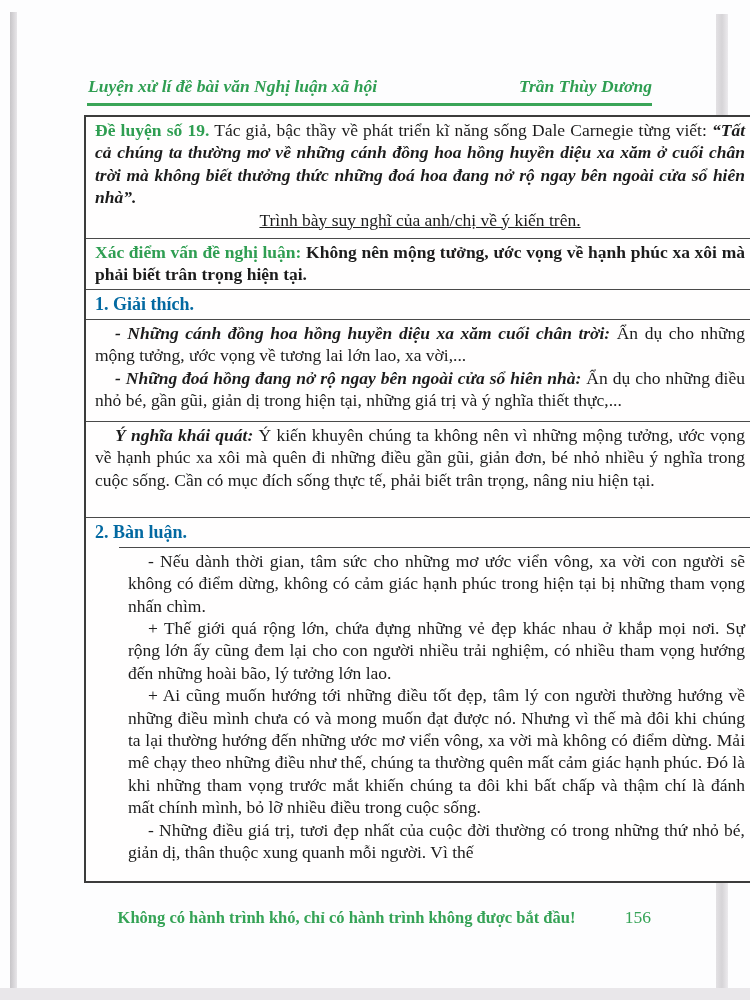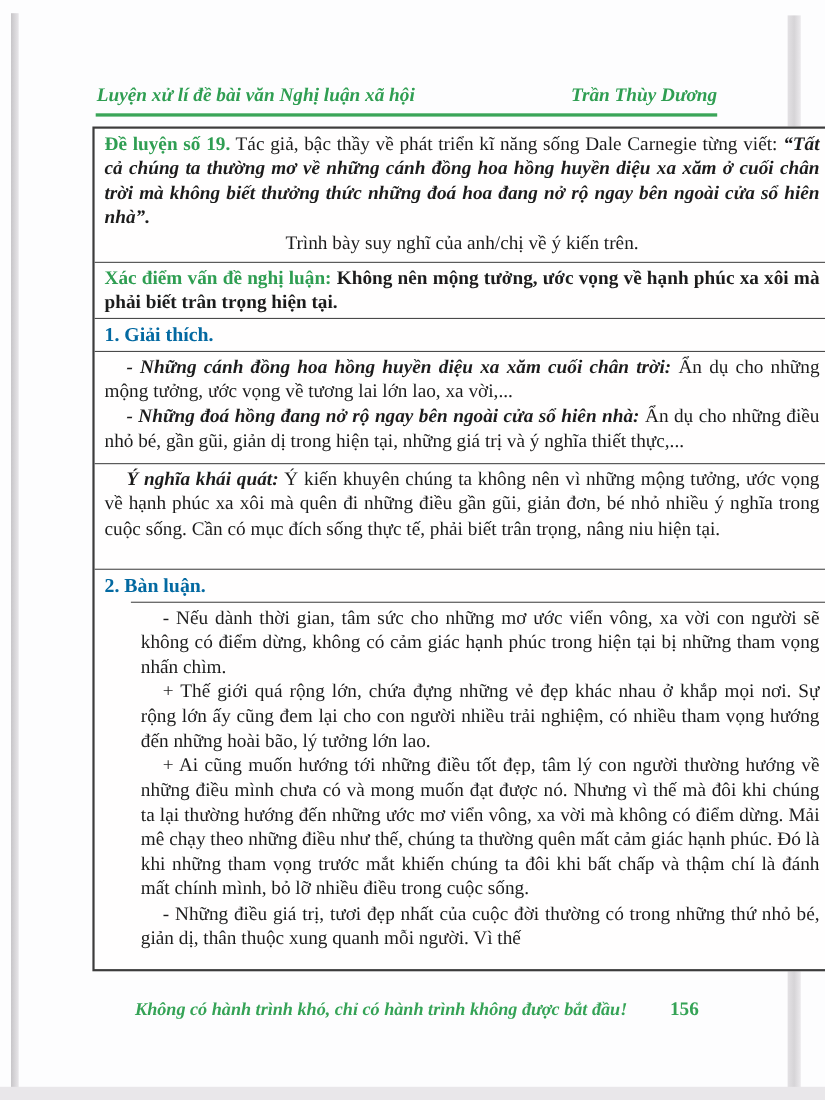--- a/index.html
+++ b/index.html
@@ -46,39 +46,39 @@
   .r3 { min-height:27px; }
   .r4 { min-height:102px; }
   .r5 { min-height:96px; }
   .r6 { min-height:27px; }
   .r7 { min-height:334px;margin-left:33px; }
   .para {
     margin:0; text-align:justify; font-size:17.5px; line-height:22.4px;
     color:#1c1c1c;
   }
   .indent { text-indent:20px; }
-  .center { text-align:center; text-indent:0; }
+  .center { text-align:center; text-indent:0;text-decoration:underline; }
   .green { color:#2f9e52; }
   .bold  { font-weight:bold; }
   .bi    { font-weight:bold; font-style:italic; }
   .sect  {
     margin:0; color:#0369a1; font-weight:bold; font-size:18px; line-height:24px;
   }
   
   .footer {
     position:absolute; left:84px; top:907px; width:567px;
     display:flex; align-items:baseline;
   }
   .footer .f-quote {
     flex:1; text-align:center;
-    color:#35a356; font-weight:bold; font-style:italic; font-size:16.5px;
+    color:#35a356; font-weight:bold; font-size:16.5px;
   }
   .footer .f-page {
-    width:42px; 
-    color:#35a356; font-weight:bold; font-size:17.5px;
+    width:42px; text-align:right;
+    color:#35a356; font-weight:normal; font-size:17.5px;
   }
 </style>
 </head>
 <body>
 
 <div class="edge-left"></div>
 <div class="edge-right"></div>
 <div class="edge-bottom"></div>
 
 <div class="header">

